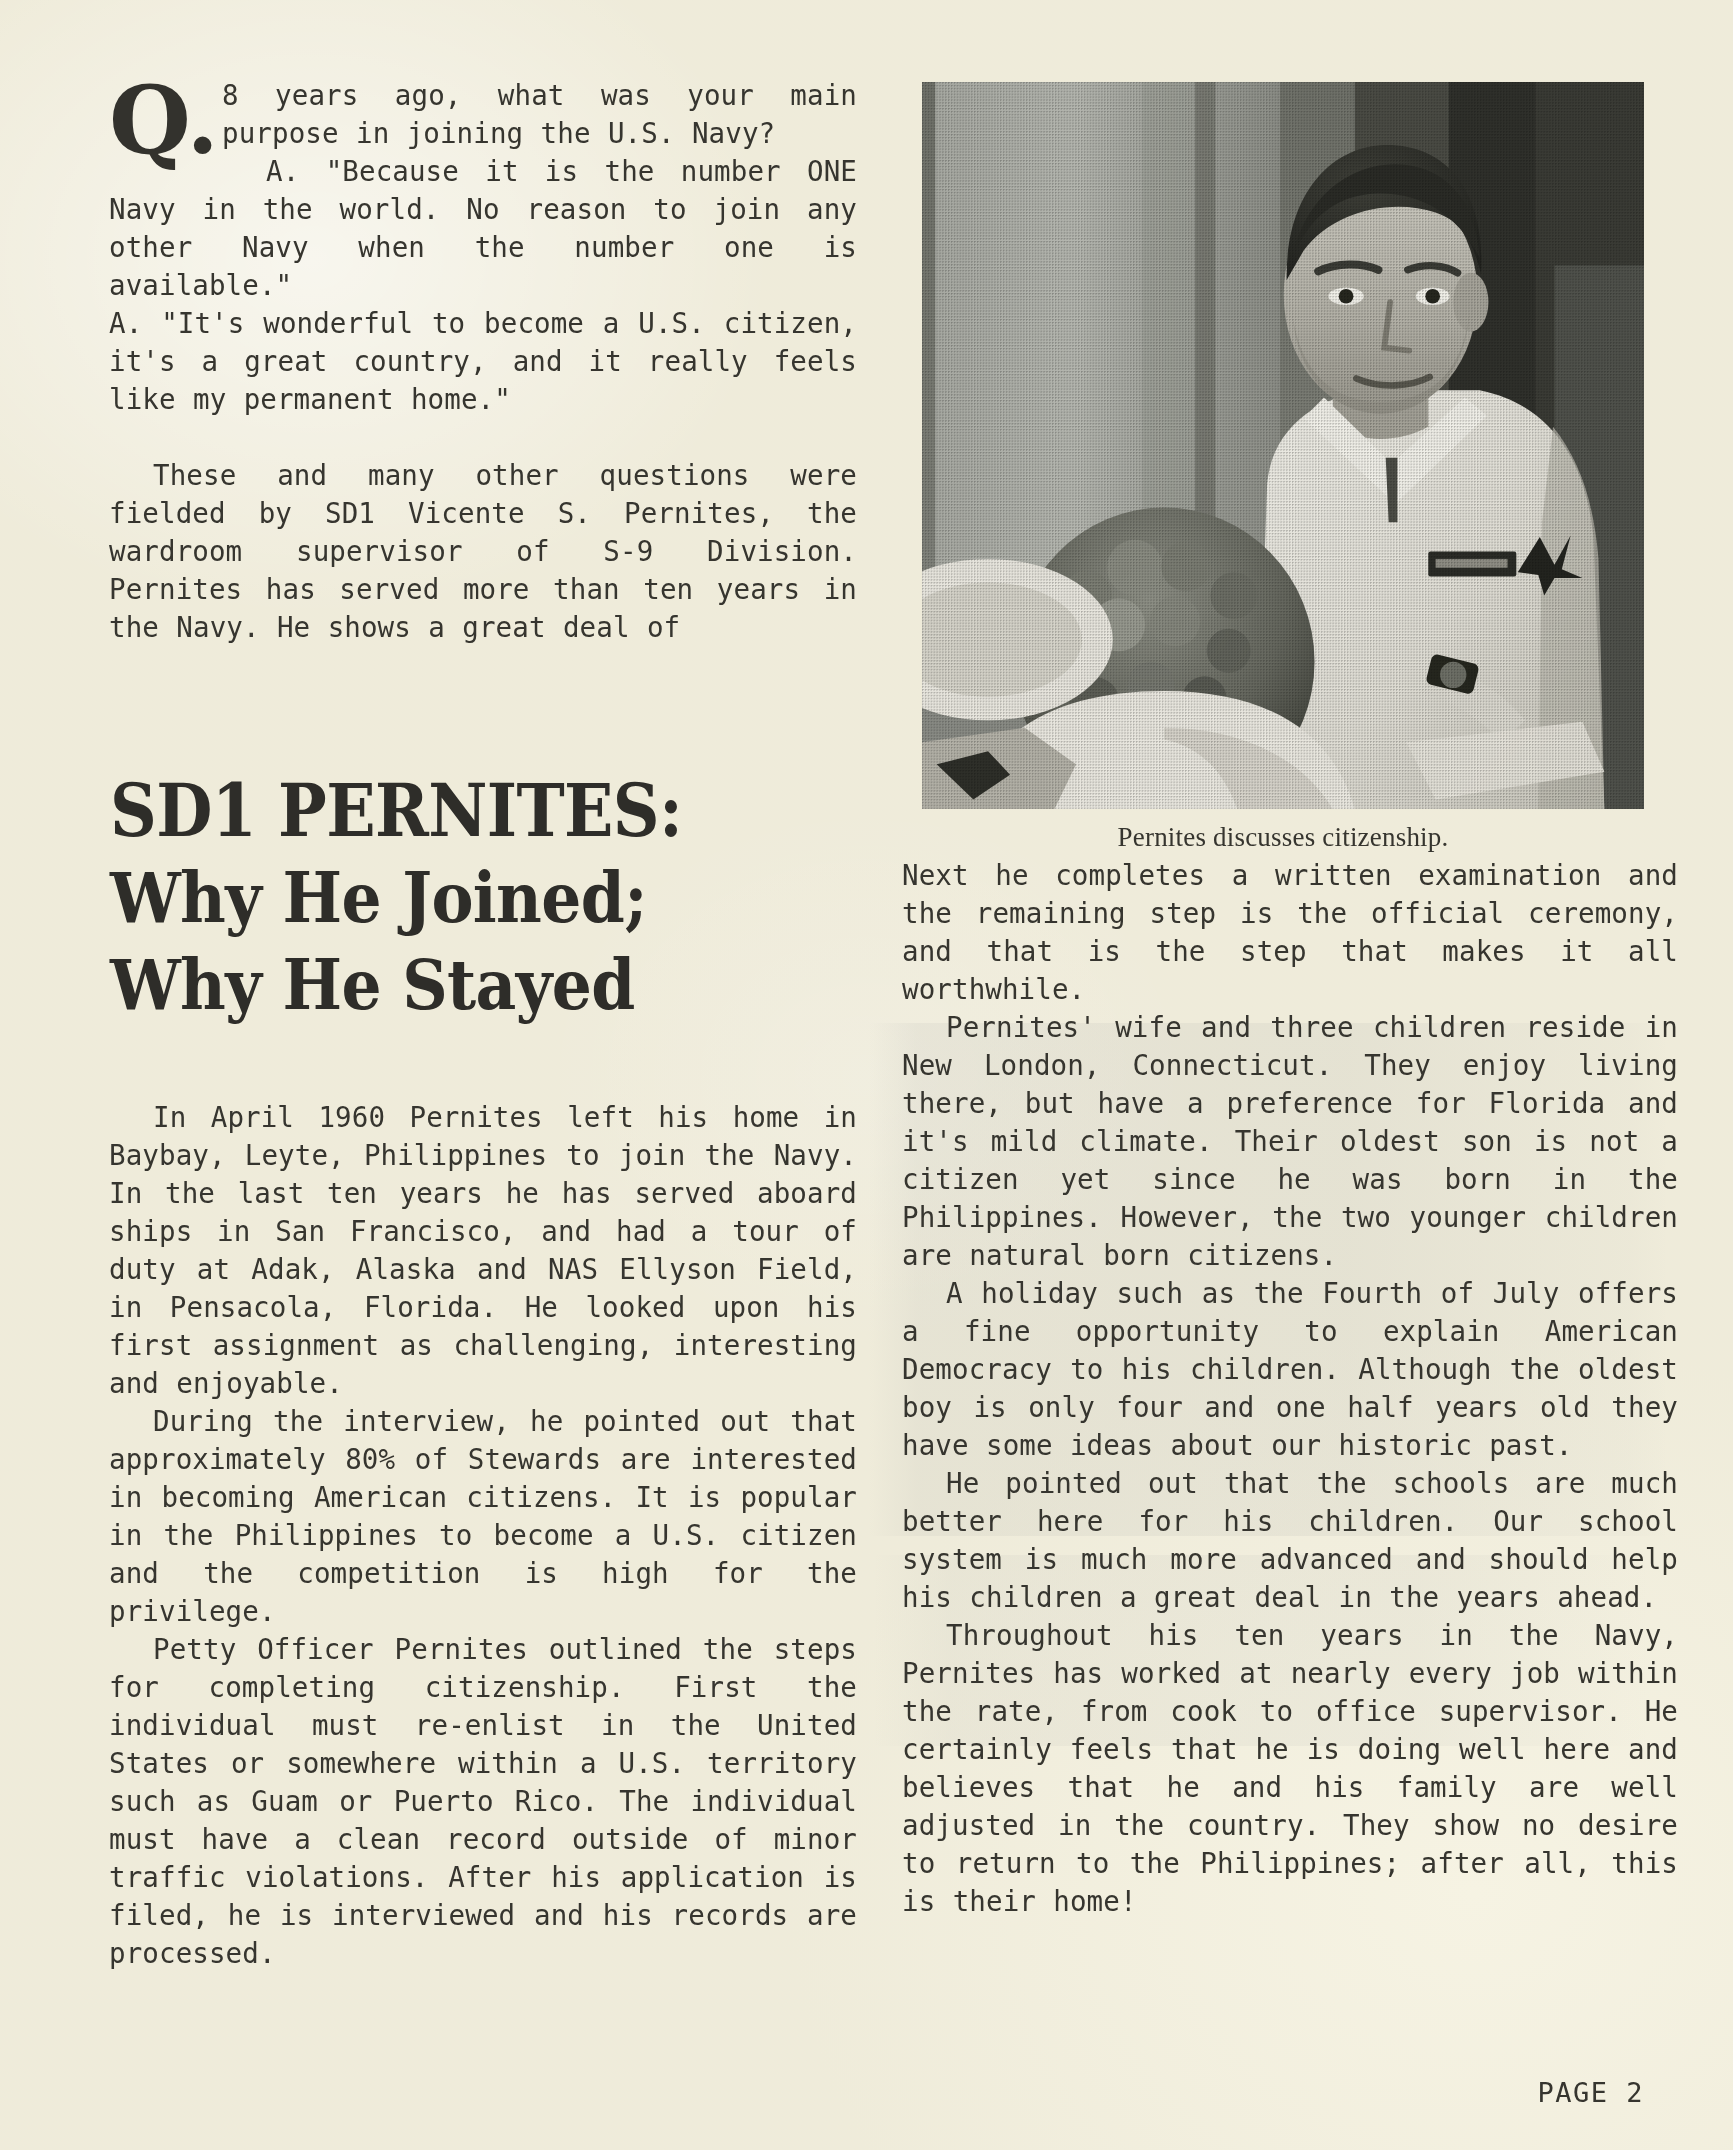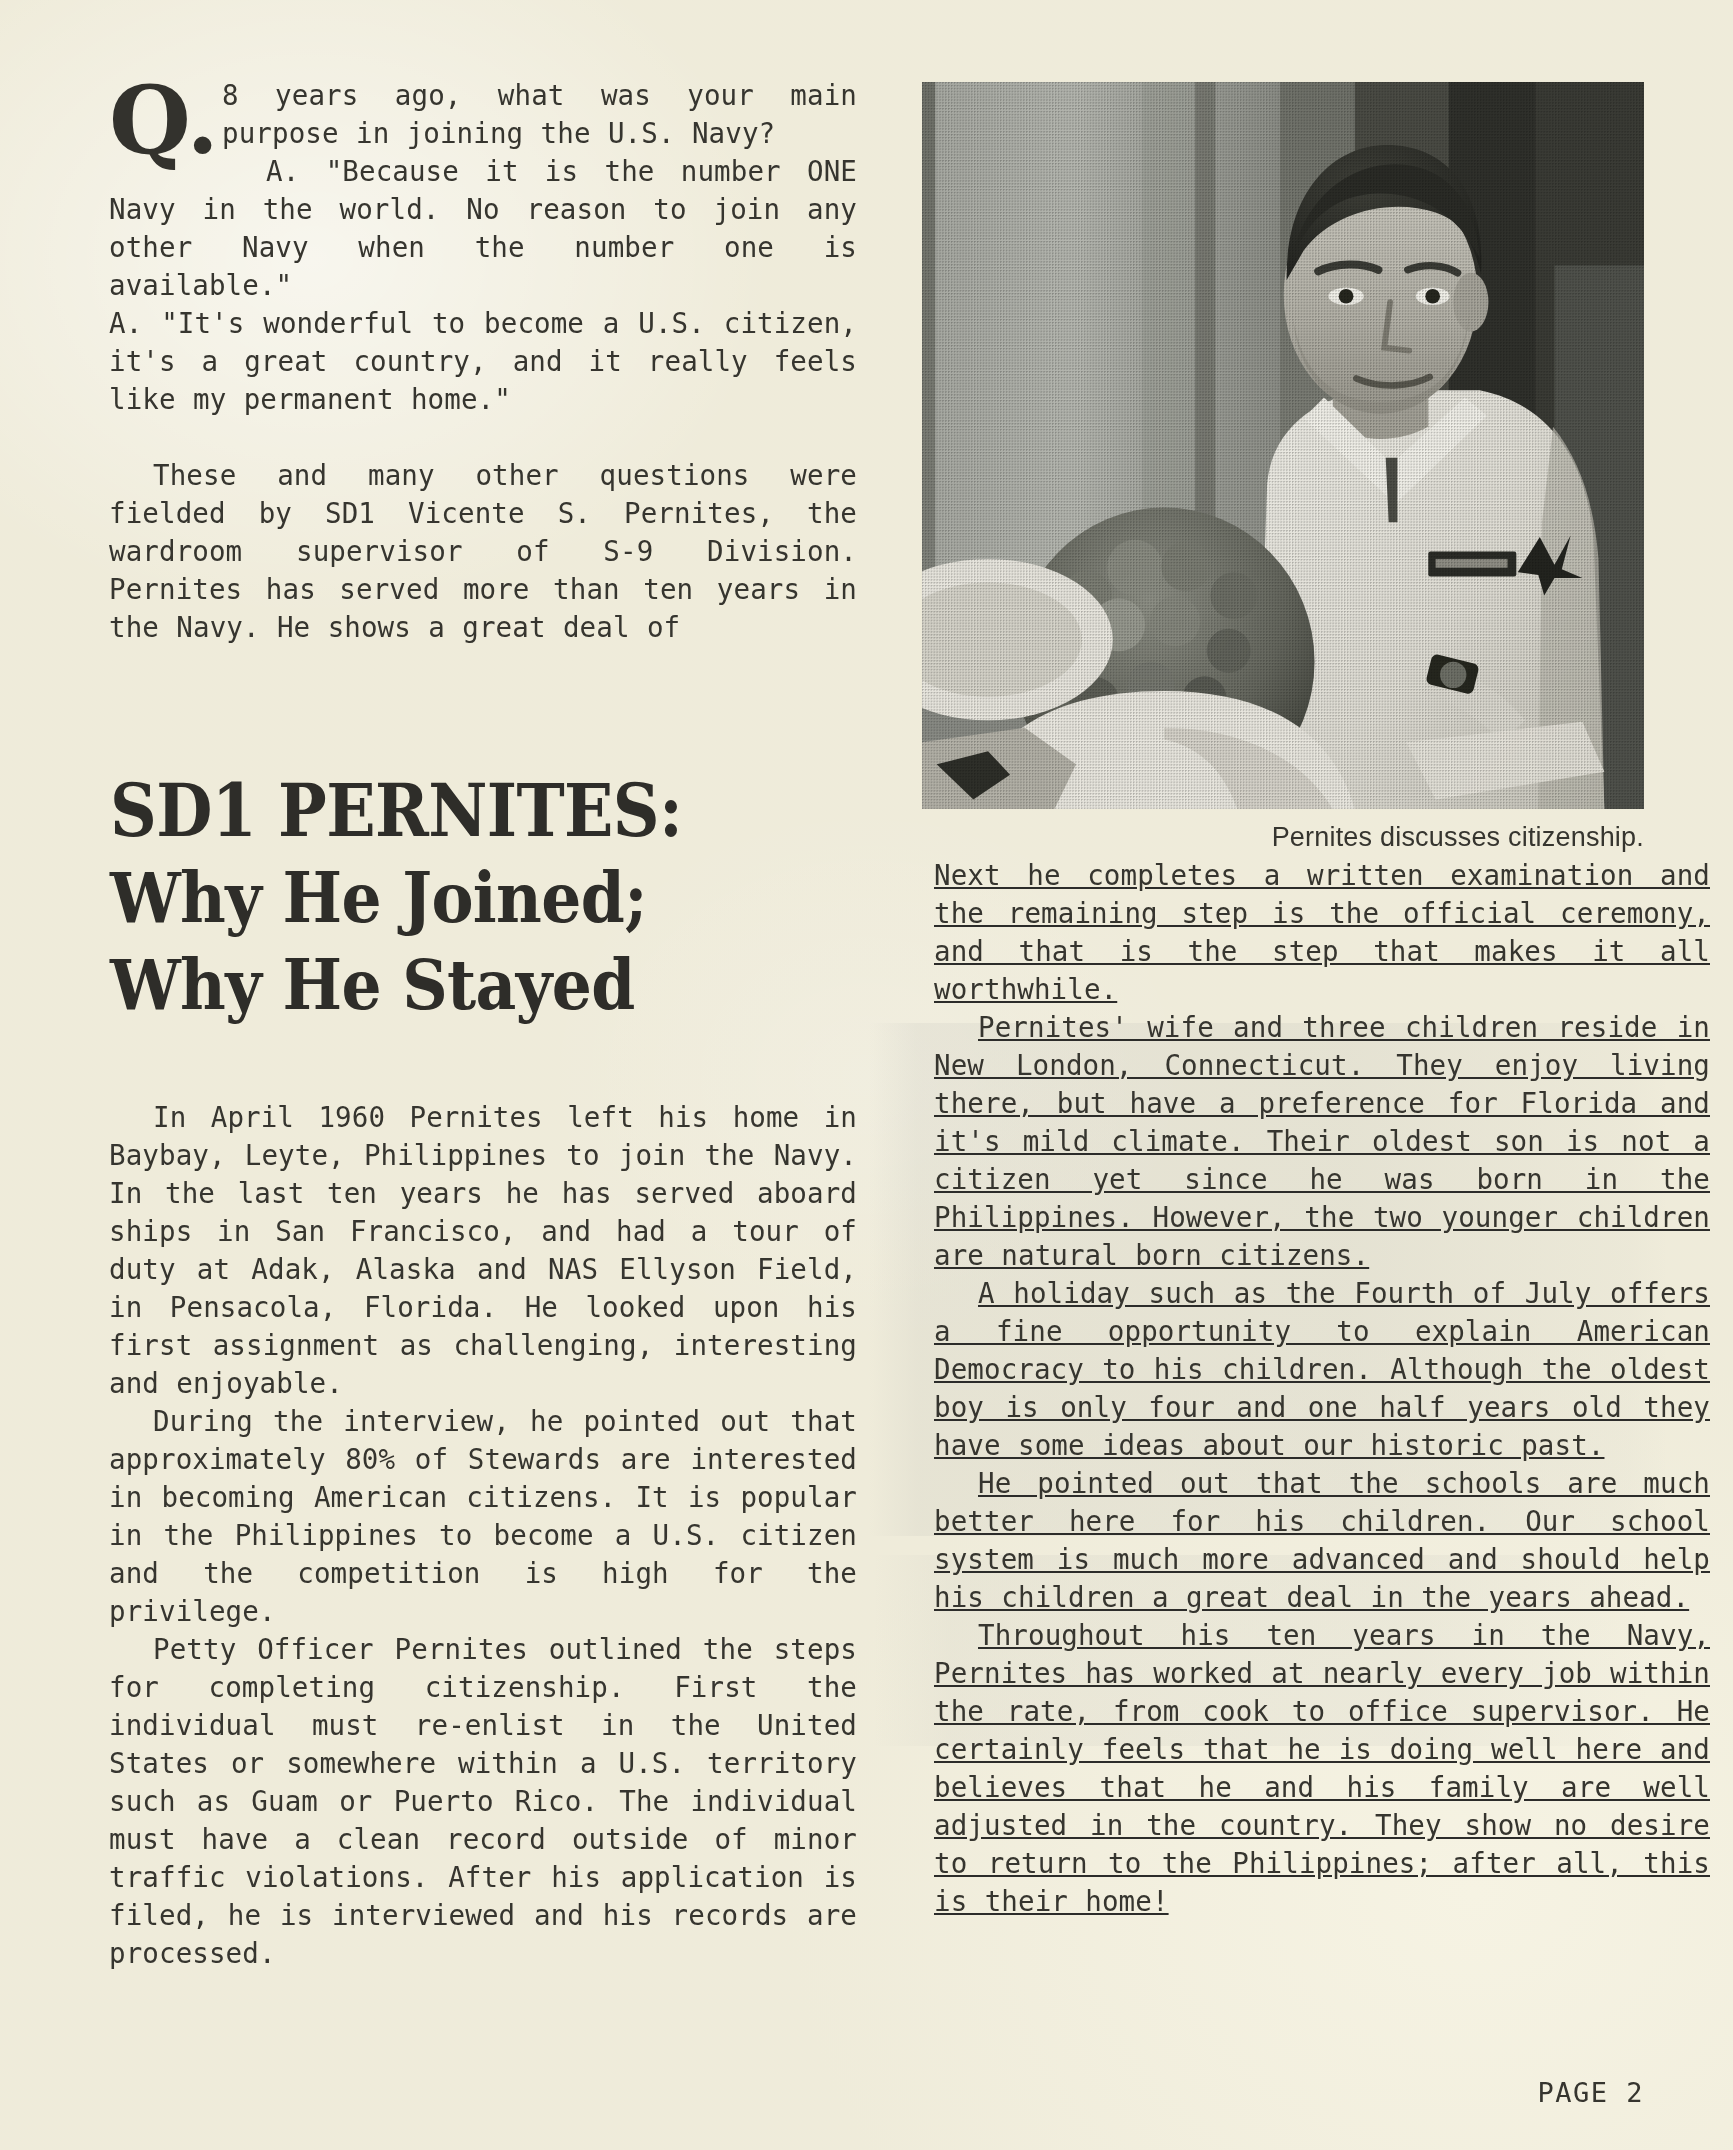--- a/index.html
+++ b/index.html
@@ -62,24 +62,23 @@
 
   
   .col-left {
     position: absolute;
     left: 109px;
     top: 76px;
     width: 748px;
   }
   .col-right {
     position: absolute;
-    left: 934px;
+    left: 902px;
     top: 856px;
     width: 776px;
-    text-decoration: underline;
   }
 
   .body-text {
     font-family: "DejaVu Sans Mono", "Liberation Mono", monospace;
     font-size: 27.5px;
     line-height: 38px;
     letter-spacing: 0.1px;
     text-align: justify;
     text-align-last: left;
     color: #36352f;
@@ -154,22 +153,22 @@
     mix-blend-mode: multiply;
     pointer-events: none;
     opacity: 0.85;
   }
 
   .caption {
     position: absolute;
     left: 922px;
     top: 820px;
     width: 722px;
-    text-align: right;
-    font-family: Liberation Sans, sans-serif;
+    text-align: center;
+    font-family: Liberation Serif, serif;
     font-size: 27px;
     line-height: 35px;
     color: #36352f;
     letter-spacing: 0.2px;
   }
 
   .page-number {
     position: absolute;
     right: 89px;
     bottom: 43px;

